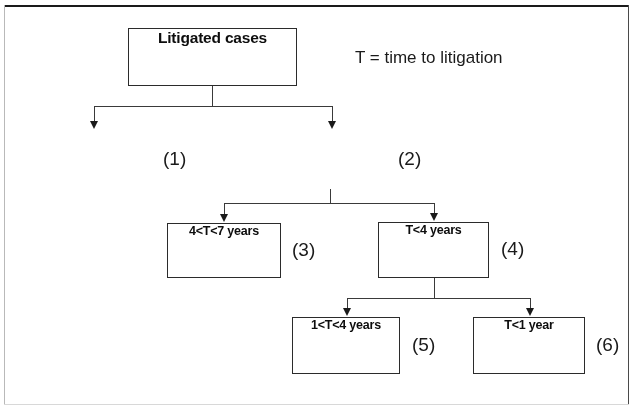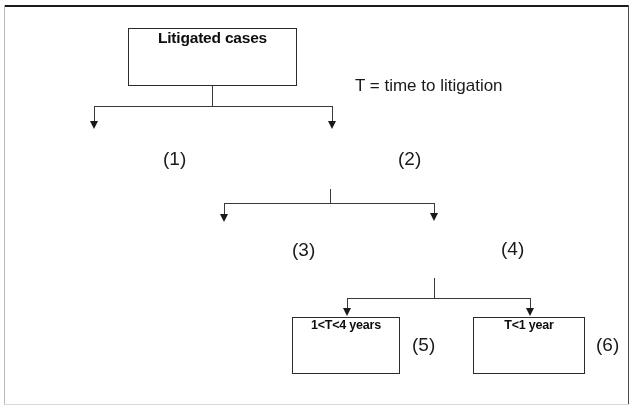--- a/index.html
+++ b/index.html
@@ -89,21 +89,20 @@
     white-space: nowrap;
   }
 
   
   .legend {
     position: absolute;
     font-size: 17px;
     color: #1a1a1a;
     font-weight: normal;
     white-space: nowrap;
-    margin-top: 28px;
   }
 
   
   .conn-v, .conn-h {
     position: absolute;
     background: #3a3a3a;
   }
   .conn-v { width: 1.4px; }
   .conn-h { height: 1.4px; }
 
@@ -145,22 +144,28 @@
 
   <div class="index-tag" style="left:398px; top:149px;">(2)</div>
 
   <div class="conn-v" style="left:330px; top:189px; height:14px;"></div>
   <div class="conn-h" style="left:224px; top:203px; width:211px;"></div>
   <div class="conn-v" style="left:224px; top:203px; height:13px;"></div>
   <div class="arrow-head" style="left:220px; top:214px;"></div>
   <div class="conn-v" style="left:434px; top:203px; height:12px;"></div>
   <div class="arrow-head" style="left:430px; top:213px;"></div>
 
+  <div class="node node-child" style="left:167px; top:223px; width:114px; height:55px;">
+    <span class="node-label">4&lt;T&lt;7 years</span>
+  </div>
   <div class="index-tag" style="left:292px; top:240px;">(3)</div>
 
+  <div class="node node-child" style="left:378px; top:222px; width:111px; height:56px;">
+    <span class="node-label">T&lt;4 years</span>
+  </div>
   <div class="index-tag" style="left:501px; top:239px;">(4)</div>
 
   <div class="conn-v" style="left:434px; top:278px; height:20px;"></div>
   <div class="conn-h" style="left:347px; top:298px; width:184px;"></div>
   <div class="conn-v" style="left:347px; top:298px; height:12px;"></div>
   <div class="arrow-head" style="left:343px; top:308px;"></div>
   <div class="conn-v" style="left:530px; top:298px; height:12px;"></div>
   <div class="arrow-head" style="left:526px; top:308px;"></div>
 
   <div class="node node-child" style="left:292px; top:317px; width:108px; height:57px;">

